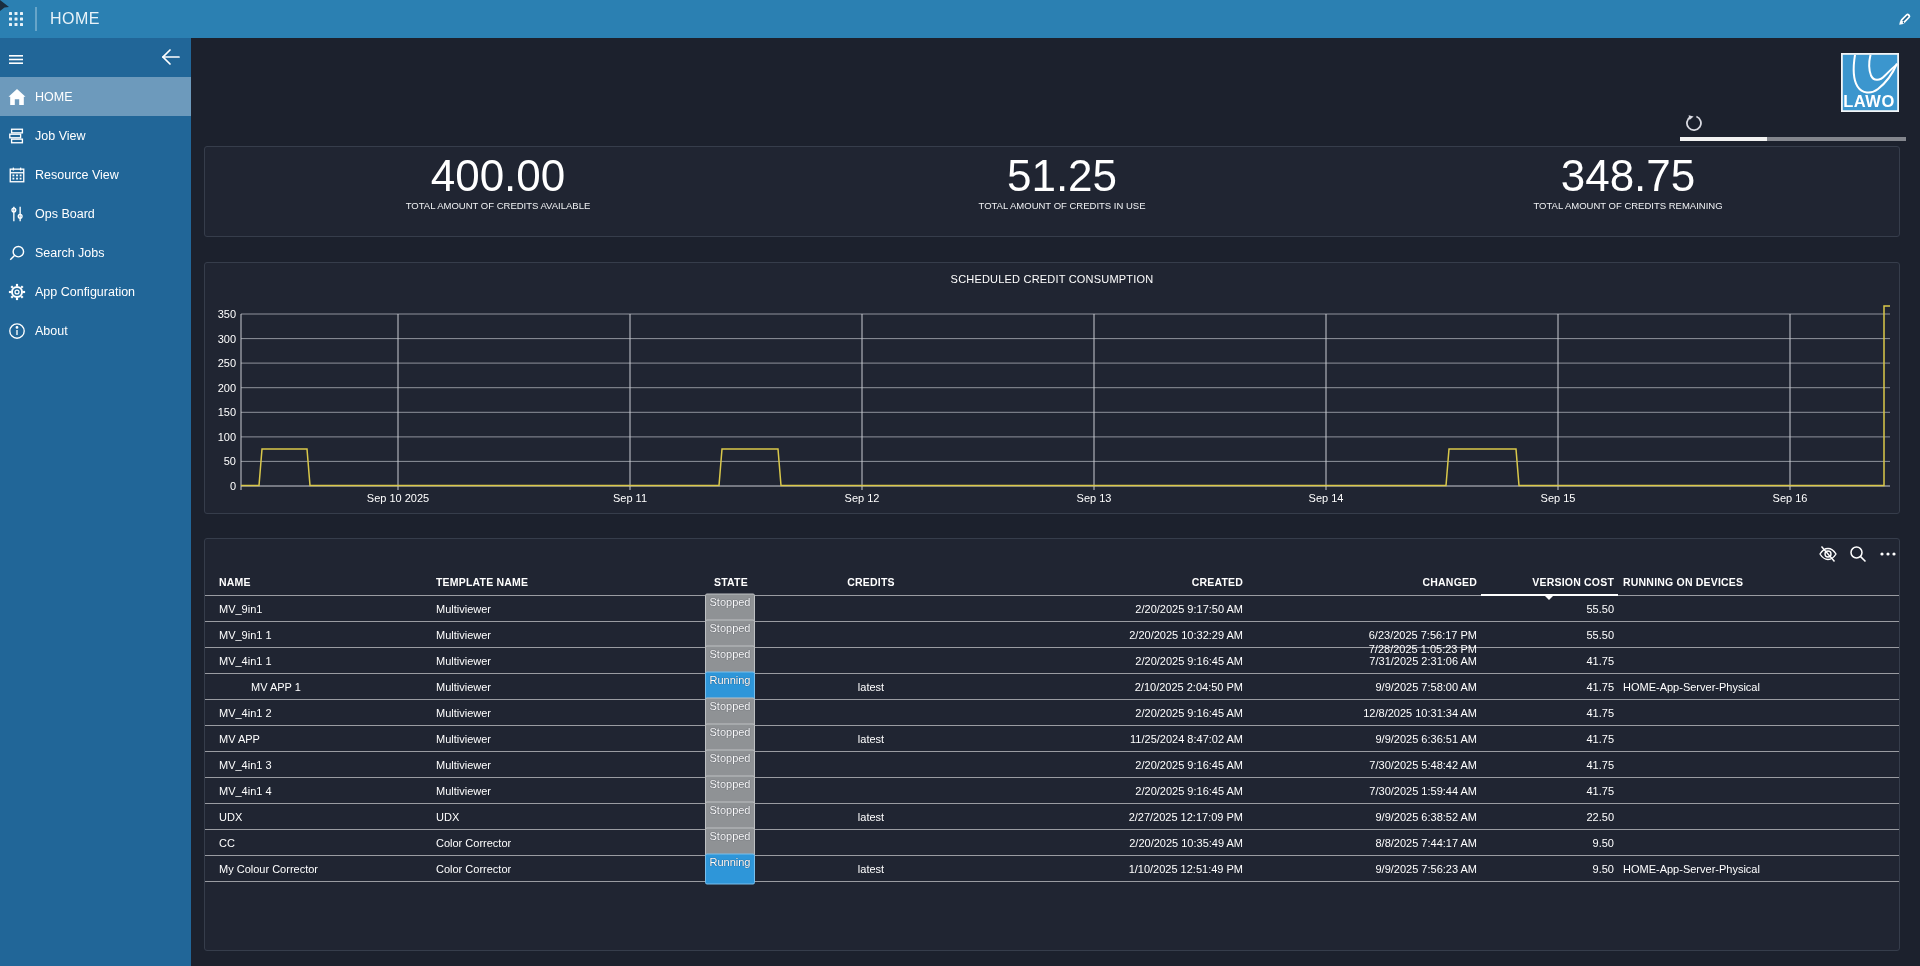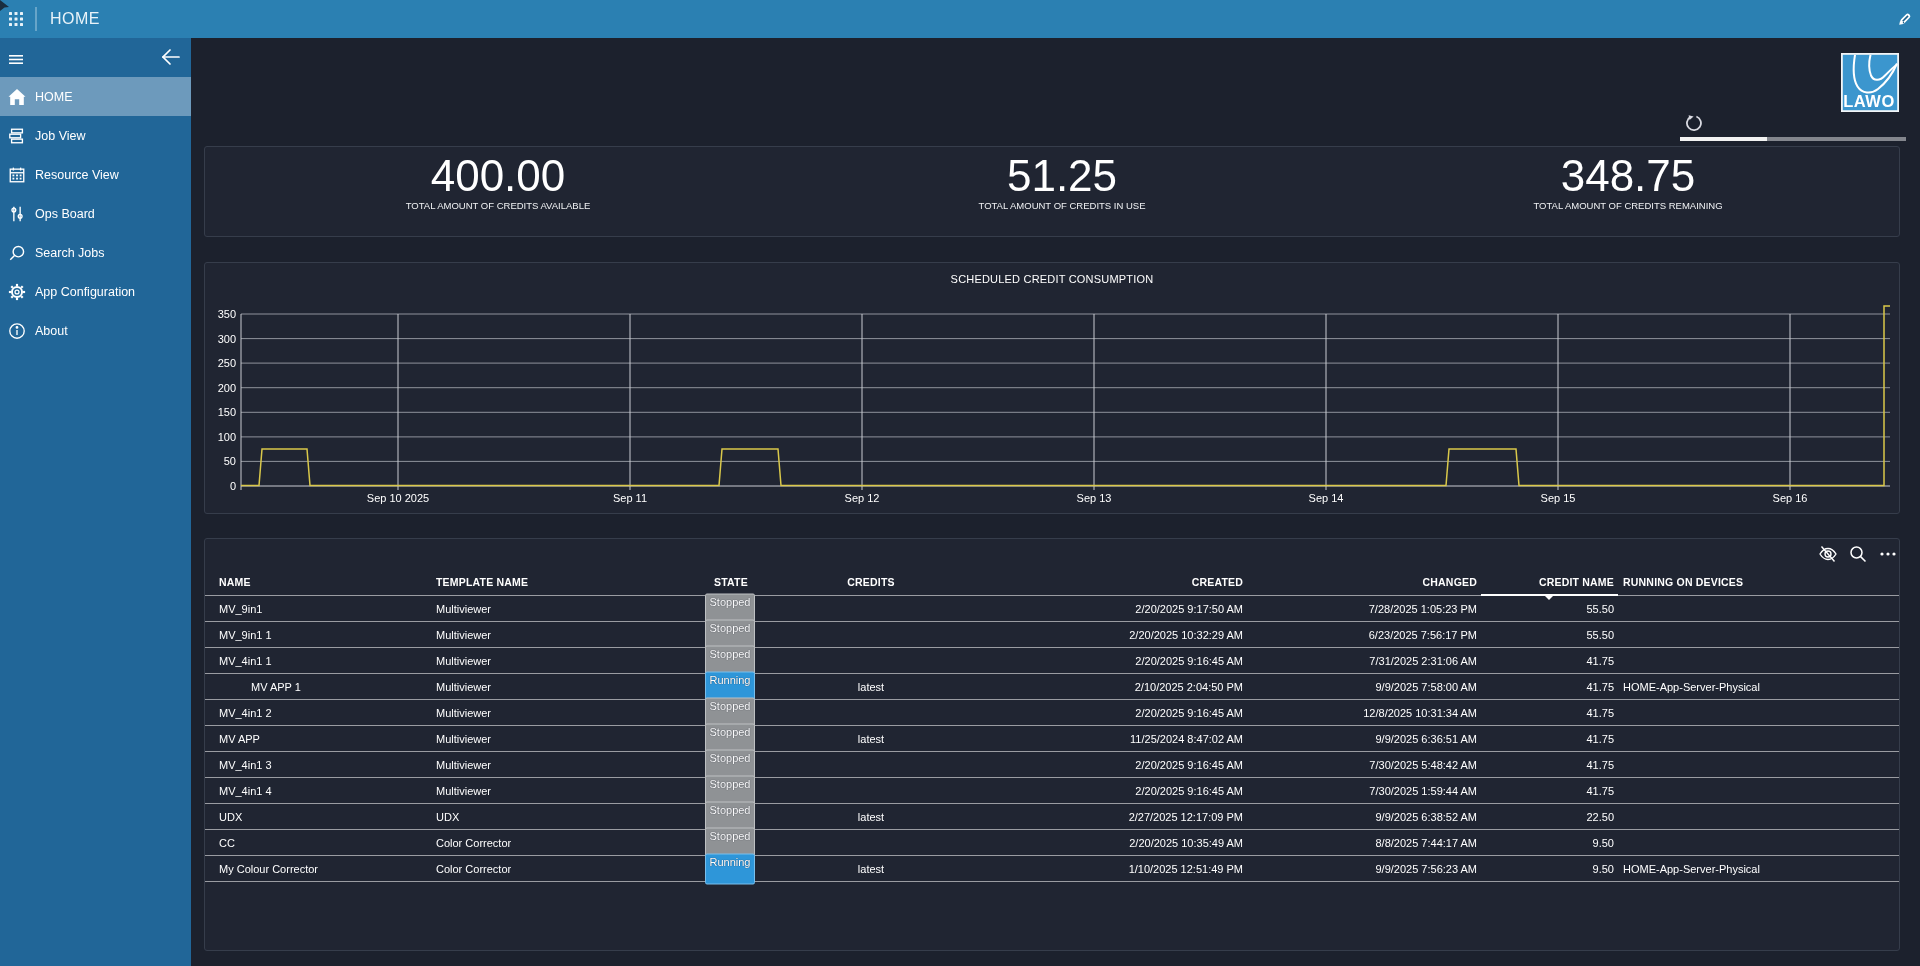--- a/index.html
+++ b/index.html
@@ -261,33 +261,33 @@
         <circle cx="16" cy="10" r="1.6"></circle>
       </g>
   </svg>
 
   <div class="hdrcell" style="left:14px;top:37px;">NAME</div>
   <div class="hdrcell" style="left:231px;top:37px;">TEMPLATE NAME</div>
   <div class="hdrcell" style="left:498px;top:37px;width:56px;text-align:center;">STATE</div>
   <div class="hdrcell" style="left:636px;top:37px;width:60px;text-align:center;">CREDITS</div>
   <div class="hdrcell" style="left:888px;top:37px;width:150px;text-align:right;">CREATED</div>
   <div class="hdrcell" style="left:1122px;top:37px;width:150px;text-align:right;">CHANGED</div>
-  <div class="hdrcell" style="left:1259px;top:37px;width:150px;text-align:right;">CREDIT NAME</div>
+  <div class="hdrcell" style="left:1259px;top:37px;width:150px;text-align:right;">VERSION COST</div>
   <div class="hdrcell" style="left:1418px;top:37px;">RUNNING ON DEVICES</div>
   <div class="abs" style="left:0px;top:56px;width:1694px;height:1px;background:rgba(255,255,255,0.55);"></div>
   <div class="abs" style="left:1276px;top:55px;width:137px;height:2px;background:#fff;"></div>
   <div class="abs" style="left:1340px;top:57px;width:0;height:0;border-left:4px solid transparent;border-right:4px solid transparent;border-top:4px solid #fff;"></div>
 
   <div class="abs" style="left:0;top:57px;width:1694px;">
 <div class="row" style="top:0px;">
         <span class="cell" style="left:14px;">MV_9in1</span>
         <span class="cell" style="left:231px;">Multiviewer</span>
         <span class="badge stopped">Stopped</span>
         <span class="cell" style="left:888px;width:150px;text-align:right;">2/20/2025 9:17:50 AM</span>
-        <span class="cell" style="left:1122px;width:150px;text-align:right;">7/28/2025 1:05:23 PM</span>
+        <span class="cell" style="left:1122px;width:150px;text-align:right;margin-top:40px;">7/28/2025 1:05:23 PM</span>
         <span class="cell" style="left:1259px;width:150px;text-align:right;">55.50</span>
       </div>
 <div class="row" style="top:26px;">
         <span class="cell" style="left:14px;">MV_9in1 1</span>
         <span class="cell" style="left:231px;">Multiviewer</span>
         <span class="badge stopped">Stopped</span>
         <span class="cell" style="left:888px;width:150px;text-align:right;">2/20/2025 10:32:29 AM</span>
         <span class="cell" style="left:1122px;width:150px;text-align:right;">6/23/2025 7:56:17 PM</span>
         <span class="cell" style="left:1259px;width:150px;text-align:right;">55.50</span>
       </div>

